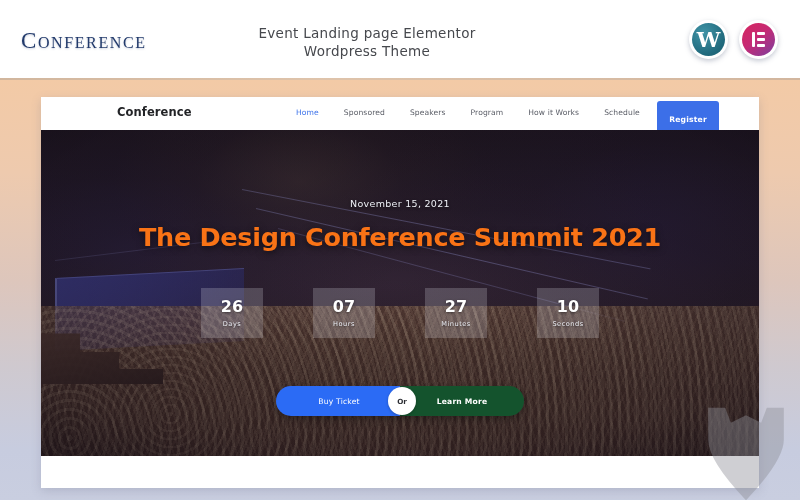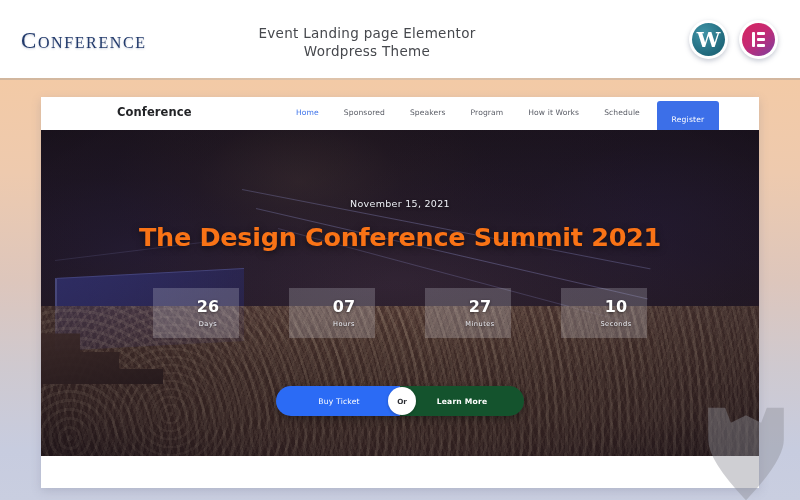--- a/index.html
+++ b/index.html
@@ -103,21 +103,21 @@
   }
   .menu-item{
     font-size:7.6px;color:#5a5d66;white-space:nowrap;letter-spacing:.1px;
   }
   .menu-item.active{color:#3f74ea;}
   .register-btn{
     position:absolute;right:40px;top:4px;
     width:62px;height:36px;border-radius:3px;
     background:#3c6fe8;
     display:flex;align-items:center;justify-content:center;
-    font-size:7.6px;color:#ffffff;letter-spacing:.2px;
+    font-size:7.6px;color:#ffffff;letter-spacing:.2px;font-weight:bold;
   }
 
   
   .hero{
     position:relative;height:326px;overflow:hidden;
     background:#2a2033;
   }
   .hero-photo{
     position:absolute;inset:0;
     background:
@@ -183,21 +183,20 @@
 
   .countdown{
     position:absolute;left:0;top:158px;width:100%;
     display:flex;justify-content:center;gap:50px;
   }
   .cd-box{
     width:62px;height:50px;
     background:rgba(226,228,238,.22);
     display:flex;flex-direction:column;align-items:center;justify-content:center;
     gap:5px;
-    padding-left:24px;
   }
   .cd-num{
     font-size:16px;font-weight:bold;color:#ffffff;line-height:1;
     text-shadow:0 1px 3px rgba(0,0,0,.5);
   }
   .cd-lbl{
     font-size:6.6px;color:#eceef5;letter-spacing:.5px;
     text-shadow:0 1px 2px rgba(0,0,0,.5);
   }
 

